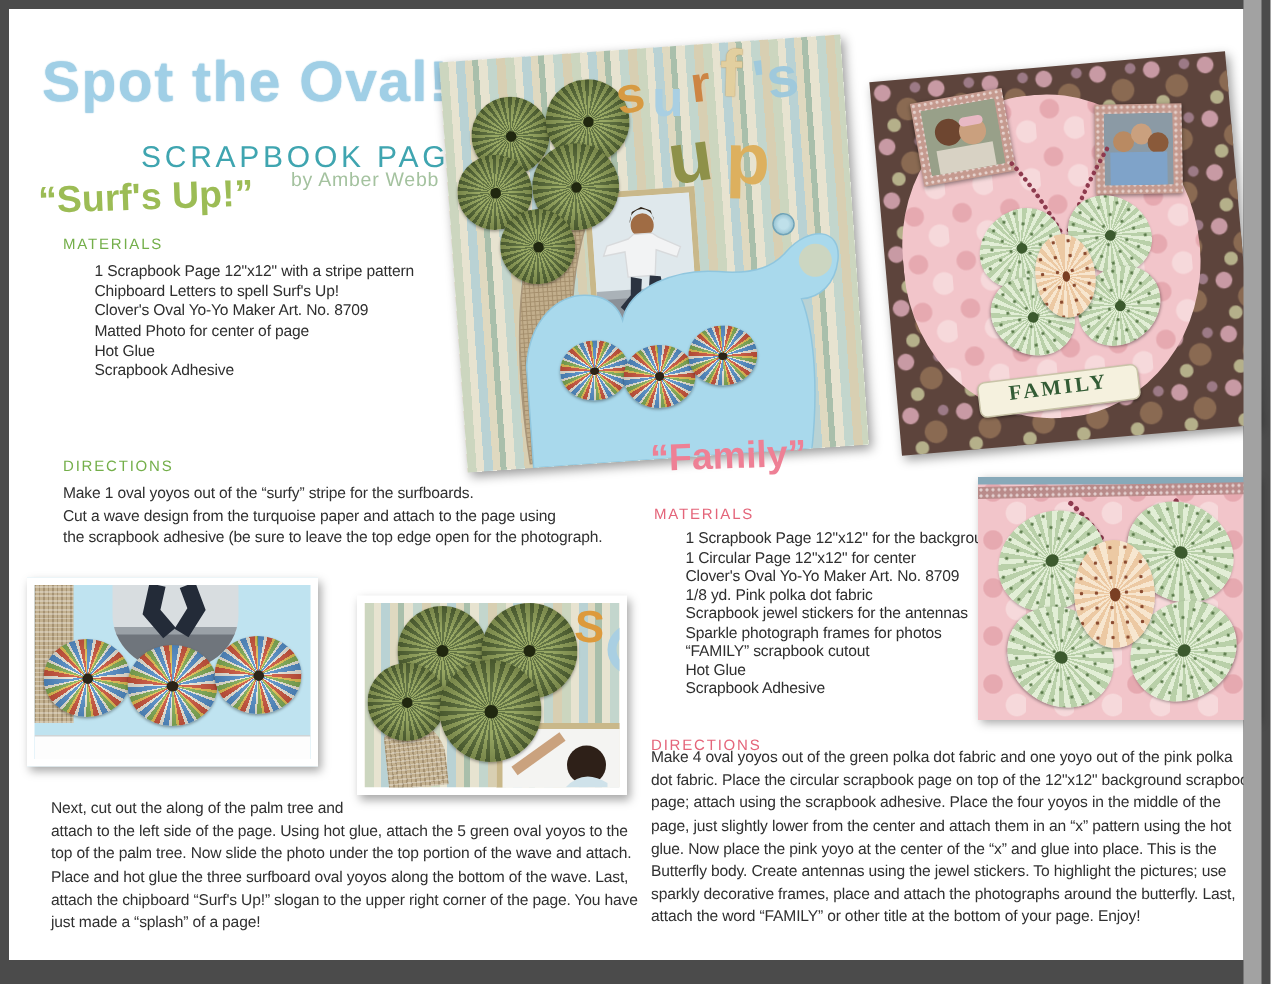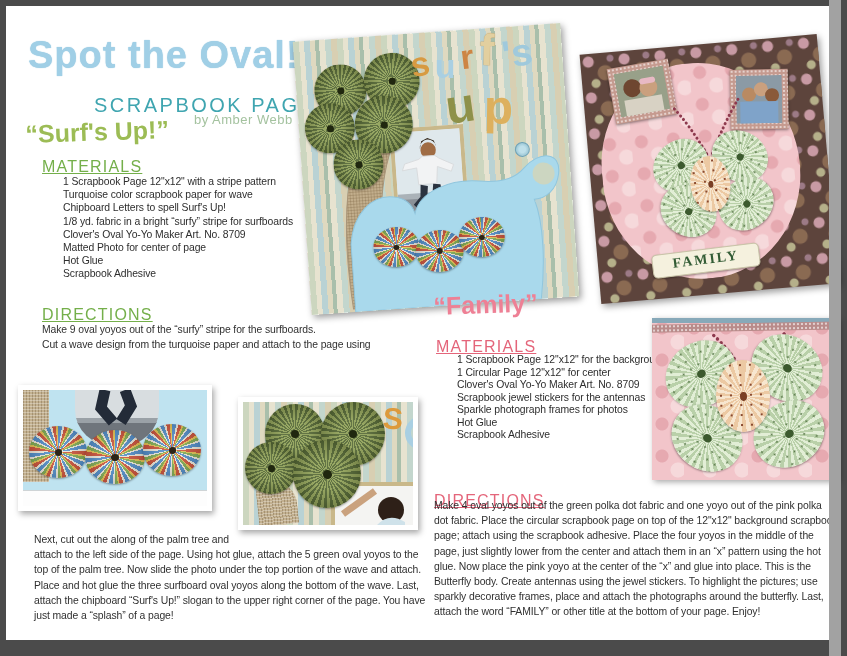--- a/index.html
+++ b/index.html
@@ -10,21 +10,21 @@
   .scrollstrip{position:absolute;top:0;bottom:0;left:829px;width:12px;background:#a2a2a2;}
 
   
   .title{left:22px;top:28px;font-size:38px;font-weight:800;letter-spacing:1px;color:#a0cfe6;
          text-shadow:0 0 1px #8fc2db;}
   .subtitle{left:88px;top:88px;font-size:20px;letter-spacing:2.5px;color:#3fa5b0;}
   .byline{left:188px;top:106px;font-size:13px;letter-spacing:.5px;color:#a4c29f;}
   .proj-head{font-size:25px;font-weight:bold;transform:rotate(-2deg);transform-origin:left bottom;}
   .surf-head{left:20px;top:114px;color:#9cbc55;}
   .family-head{left:428px;top:286px;color:#ee8095;}
-  .sec-h{font-size:16px;letter-spacing:1.2px;font-weight:500;text-decoration:underline;}
+  .sec-h{font-size:10px;letter-spacing:1.2px;font-weight:500;}
   .green-h{color:#74af4a}
   .pink-h{color:#e4657a}
   .body-txt{font-size:10.4px;color:#303030;letter-spacing:-.1px;}
   ul.mat{list-style:none;margin:0;padding:0;font-size:10.4px;color:#2e2e2e;letter-spacing:-.1px;}
   ul.mat li{line-height:13.2px;}
   ul.mat.tight li{line-height:12.55px;}
   .dirlines div{line-height:14.6px;}
   .para{line-height:15.2px;}
 
   
@@ -94,32 +94,31 @@
 <div class="sheet">
 
   <div class="abs title">Spot the Oval!</div>
   <div class="abs subtitle">SCRAPBOOK PAGES</div>
   <div class="abs byline">by Amber Webb</div>
 
   <div class="abs proj-head surf-head">“Surf's Up!”</div>
   <div class="abs sec-h green-h" style="left:36px;top:152px">MATERIALS</div>
   <ul class="abs mat" style="left:57px;top:169px">
     <li>1 Scrapbook Page 12"x12" with a stripe pattern</li>
-    <li>Turquoise color scrapbook paper for wave</li>
     <li>Chipboard Letters to spell Surf's Up!</li>
-    <li>1/8 yd. fabric in a bright “surfy” stripe for surfboards</li>
     <li>Clover's Oval Yo-Yo Maker Art. No. 8709</li>
     <li>Matted Photo for center of page</li>
     <li>Hot Glue</li>
     <li>Scrapbook Adhesive</li>
   </ul>
   <div class="abs sec-h green-h" style="left:36px;top:300px">DIRECTIONS</div>
   <div class="abs body-txt dirlines" style="left:36px;top:317px">
-    <div>Make 9 oval yoyos out of the “surfy” stripe for the surfboards.</div>
+    <div>Make 1 oval yoyos out of the “surfy” stripe for the surfboards.</div>
     <div>Cut a wave design from the turquoise paper and attach to the page using</div>
+    <div>the scrapbook adhesive (be sure to leave the top edge open for the photograph.</div>
   </div>
 
   <div class="abs photoA">
     <span class="abs burlap" style="left:0;top:0;width:26px;height:92px"></span>
     <span class="abs" style="left:52px;top:0;width:84px;height:56px;border-radius:0 0 45% 45% / 0 0 65% 65%;overflow:hidden;background:#d8dde0">
       <svg width="84" height="56" viewBox="0 0 84 56">
         <rect x="0" y="32" width="84" height="24" fill="#6f757c"></rect>
         <rect x="0" y="28" width="84" height="5" fill="#9aa1a7"></rect>
         <path d="M30,0 L26,18 L38,32" stroke="#232b38" stroke-width="11" fill="none"></path>
         <path d="M50,0 L56,16 L46,32" stroke="#232b38" stroke-width="11" fill="none"></path>
@@ -228,22 +227,24 @@
     <i class="yo peach" style="left:99px;top:112px;width:40px;height:56px;transform:rotate(-3deg)"></i>
     <span class="famlabel" style="left:54px;top:204px;width:106px;height:22px;transform:rotate(-2deg)">FAMILY</span>
   </div>
 
   <div class="abs proj-head family-head">“Family”</div>
   <div class="abs sec-h pink-h" style="left:430px;top:332px">MATERIALS</div>
   <ul class="abs mat tight" style="left:451px;top:348px">
     <li>1 Scrapbook Page 12"x12" for the background</li>
     <li>1 Circular Page 12"x12" for center</li>
     <li>Clover's Oval Yo-Yo Maker Art. No. 8709</li>
+    <li>1/8 yd. Pink polka dot fabric</li>
     <li>Scrapbook jewel stickers for the antennas</li>
     <li>Sparkle photograph frames for photos</li>
+    <li>“FAMILY” scrapbook cutout</li>
     <li>Hot Glue</li>
     <li>Scrapbook Adhesive</li>
   </ul>
 
   <div class="abs butterfly-photo damask">
     <span class="abs" style="left:-4px;top:0;width:196px;height:5px;background:#87a9b9"></span>
     <span class="abs" style="left:-4px;top:5px;width:196px;height:8px;background:#b98b8a;background-image:radial-gradient(circle, rgba(255,255,255,.6) 0 .8px, transparent 1.3px);background-size:4px 4px;transform:rotate(-1deg)"></span>
     <svg class="abs" style="left:44px;top:6px" width="104" height="60" viewBox="0 0 104 60">
       <path d="M52,56 C42,38 28,20 16,10" fill="none" stroke="#8e3a4e" stroke-width="3.4" stroke-linecap="round" stroke-dasharray="0.1 5"></path>
       <path d="M56,56 C66,38 78,20 90,8" fill="none" stroke="#8e3a4e" stroke-width="3.4" stroke-linecap="round" stroke-dasharray="0.1 5"></path>

